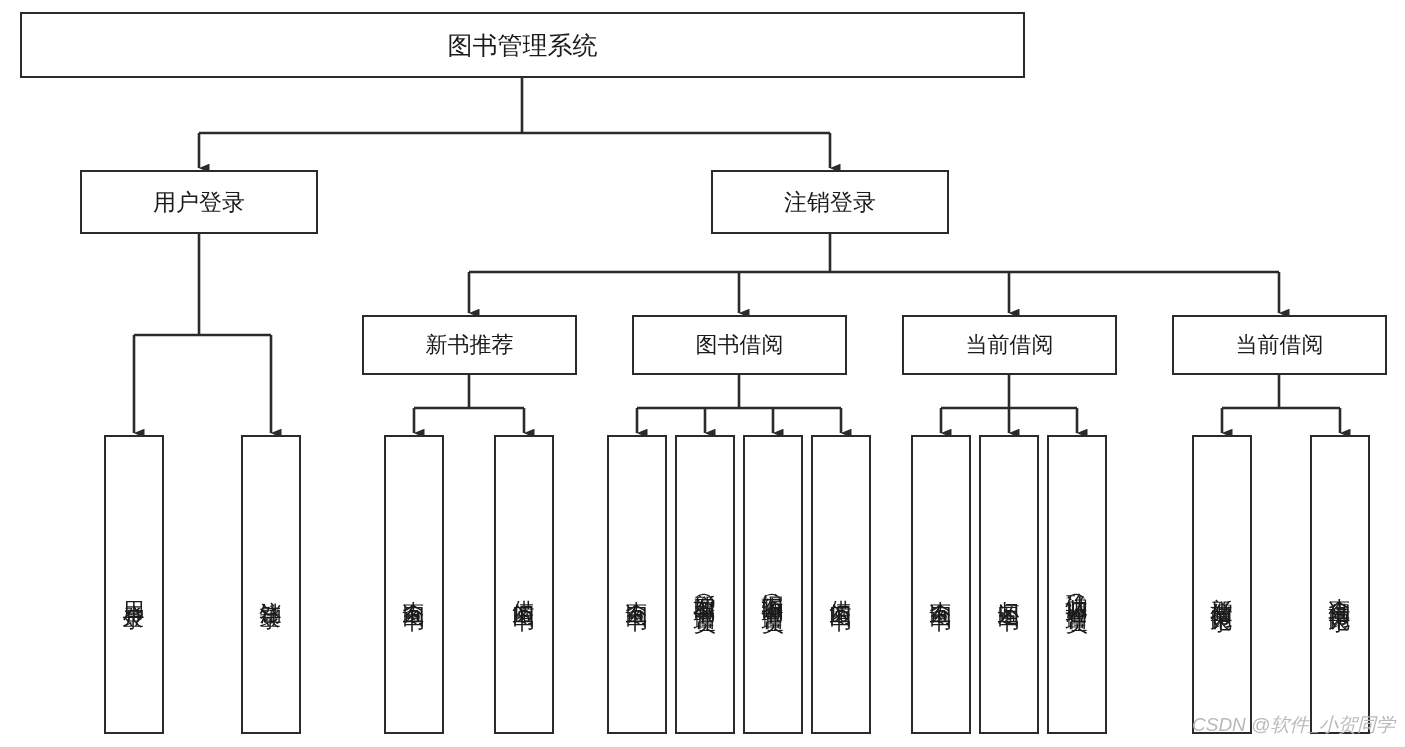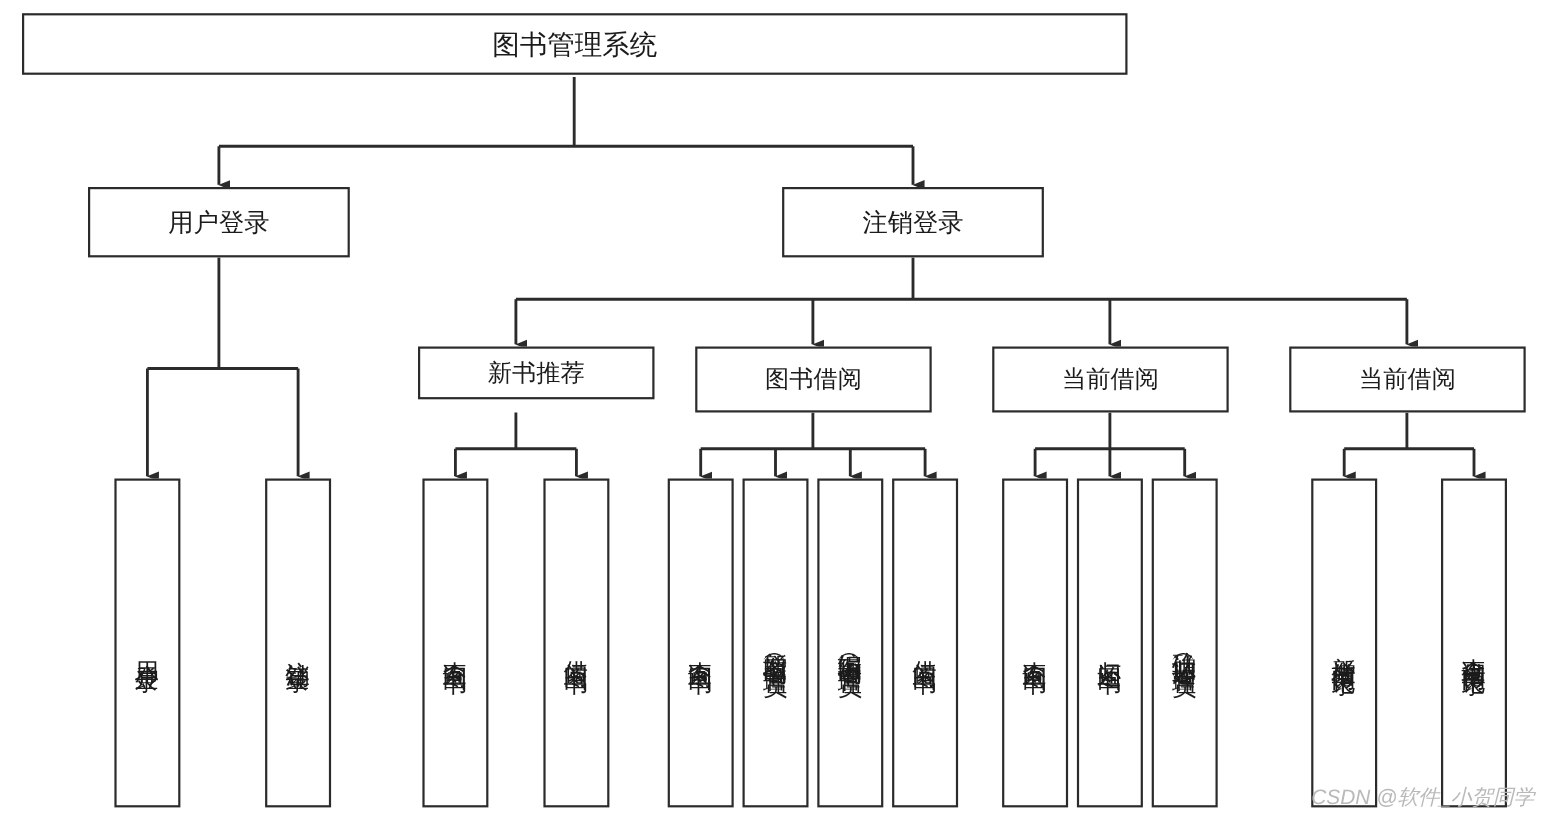--- a/index.html
+++ b/index.html
@@ -122,32 +122,32 @@
       <path d="M1009,408 L1009,433" marker-end="url(#arw)"></path>
       <path d="M1077,408 L1077,433" marker-end="url(#arw)"></path>
 
       <path d="M1279,375 L1279,408"></path>
       <path d="M1222,408 L1340,408"></path>
       <path d="M1222,408 L1222,433" marker-end="url(#arw)"></path>
       <path d="M1340,408 L1340,433" marker-end="url(#arw)"></path>
     </g>
   </svg>
 
-  <div class="node root" style="left:20px; top:12px; width:1005px; height:56px;">
+  <div class="node root" style="left:20px; top:12px; width:1005px; height:66px;">
     <span class="htext">图书管理系统</span>
   </div>
 
   <div class="node lvl2" style="left:80px; top:170px; width:238px; height:64px;">
     <span class="htext">用户登录</span>
   </div>
   <div class="node lvl2" style="left:711px; top:170px; width:238px; height:64px;">
     <span class="htext">注销登录</span>
   </div>
 
-  <div class="node lvl3" style="left:380px; top:315px; width:215px; height:48px;">
+  <div class="node lvl3" style="left:362px; top:315px; width:215px; height:60px;">
     <span class="htext">新书推荐</span>
   </div>
   <div class="node lvl3" style="left:902px; top:315px; width:215px; height:60px;">
     <span class="htext">当前借阅</span>
   </div>
   <div class="node lvl3" style="left:632px; top:315px; width:215px; height:60px;">
     <span class="htext">图书借阅</span>
   </div>
   <div class="node lvl3" style="left:1172px; top:315px; width:215px; height:60px;">
     <span class="htext">当前借阅</span>

